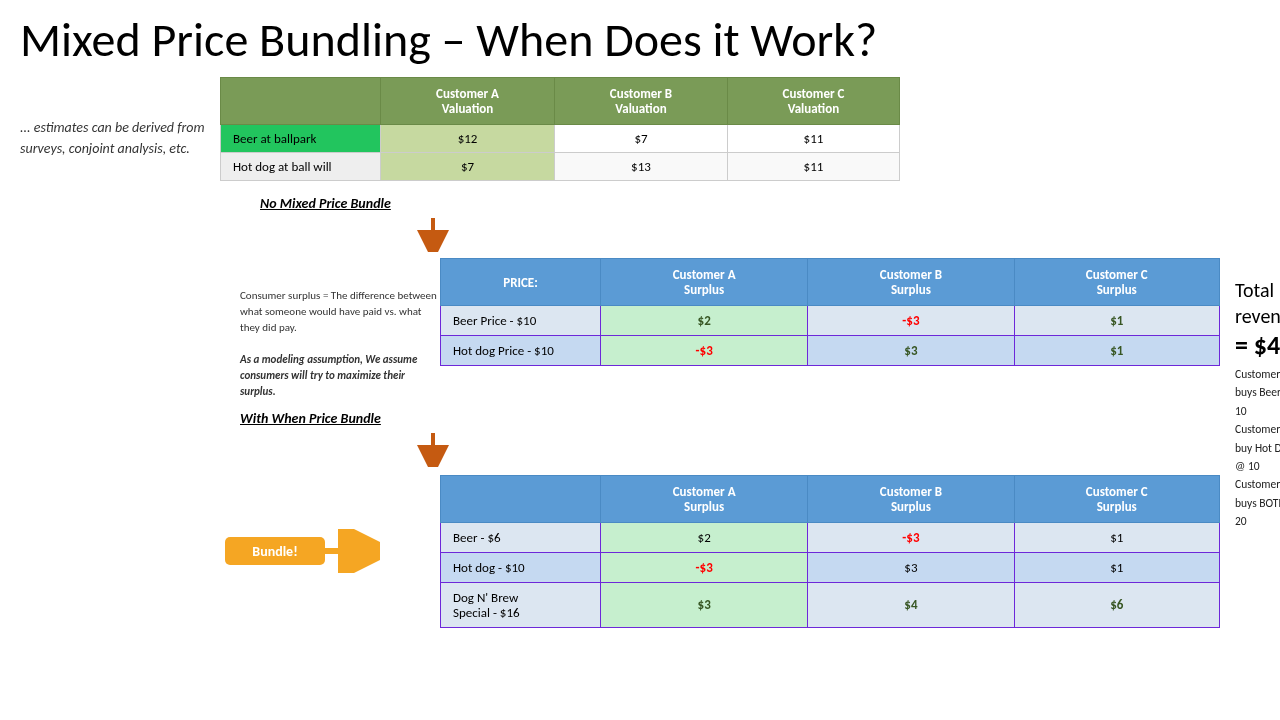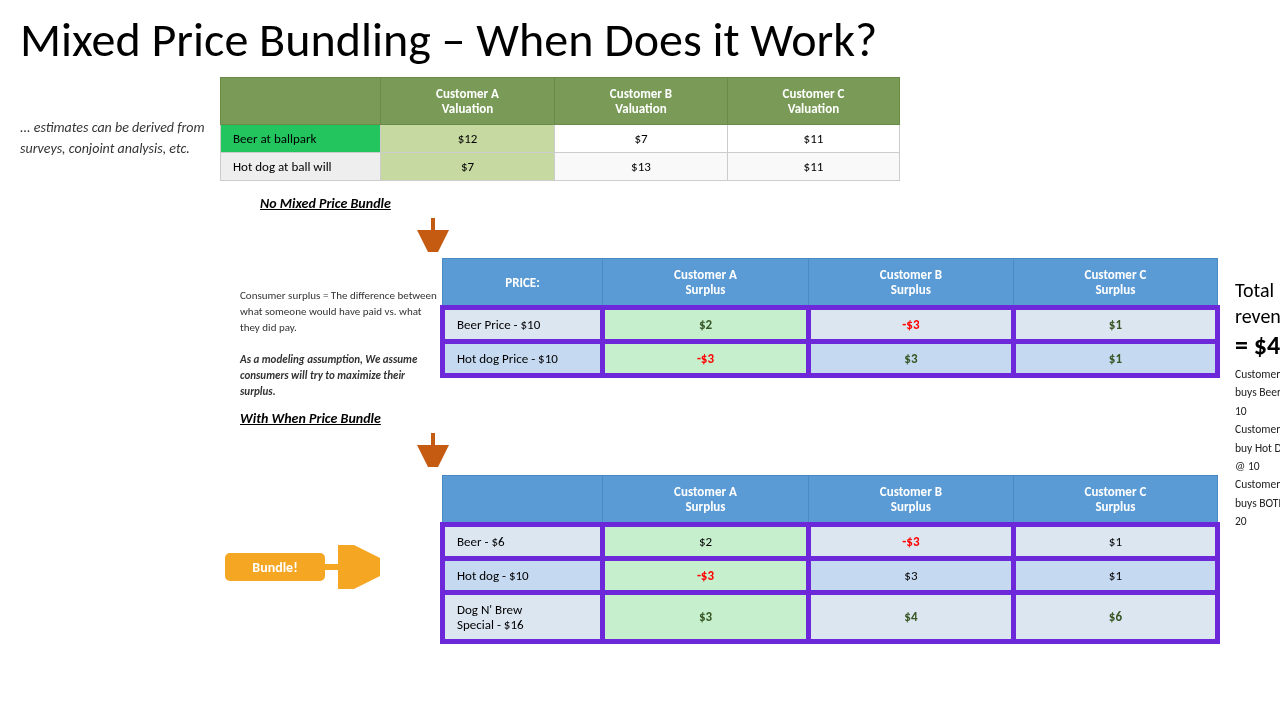--- a/index.html
+++ b/index.html
@@ -101,21 +101,21 @@
       background-color: #5b9bd5;
       color: white;
       font-weight: bold;
       padding: 8px 24px;
       text-align: center;
       border: 1px solid #4a8ac4;
     }
 
     .surplus-table td {
       padding: 7px 12px;
-      border: 5px solid #6d28d9;
+      border: 1px solid #6d28d9;
       text-align: center;
       background: #dce6f1;
     }
 
     .surplus-table td:first-child {
       text-align: left;
       background: #dce6f1;
     }
 
     .surplus-table tr:nth-child(odd) td {

